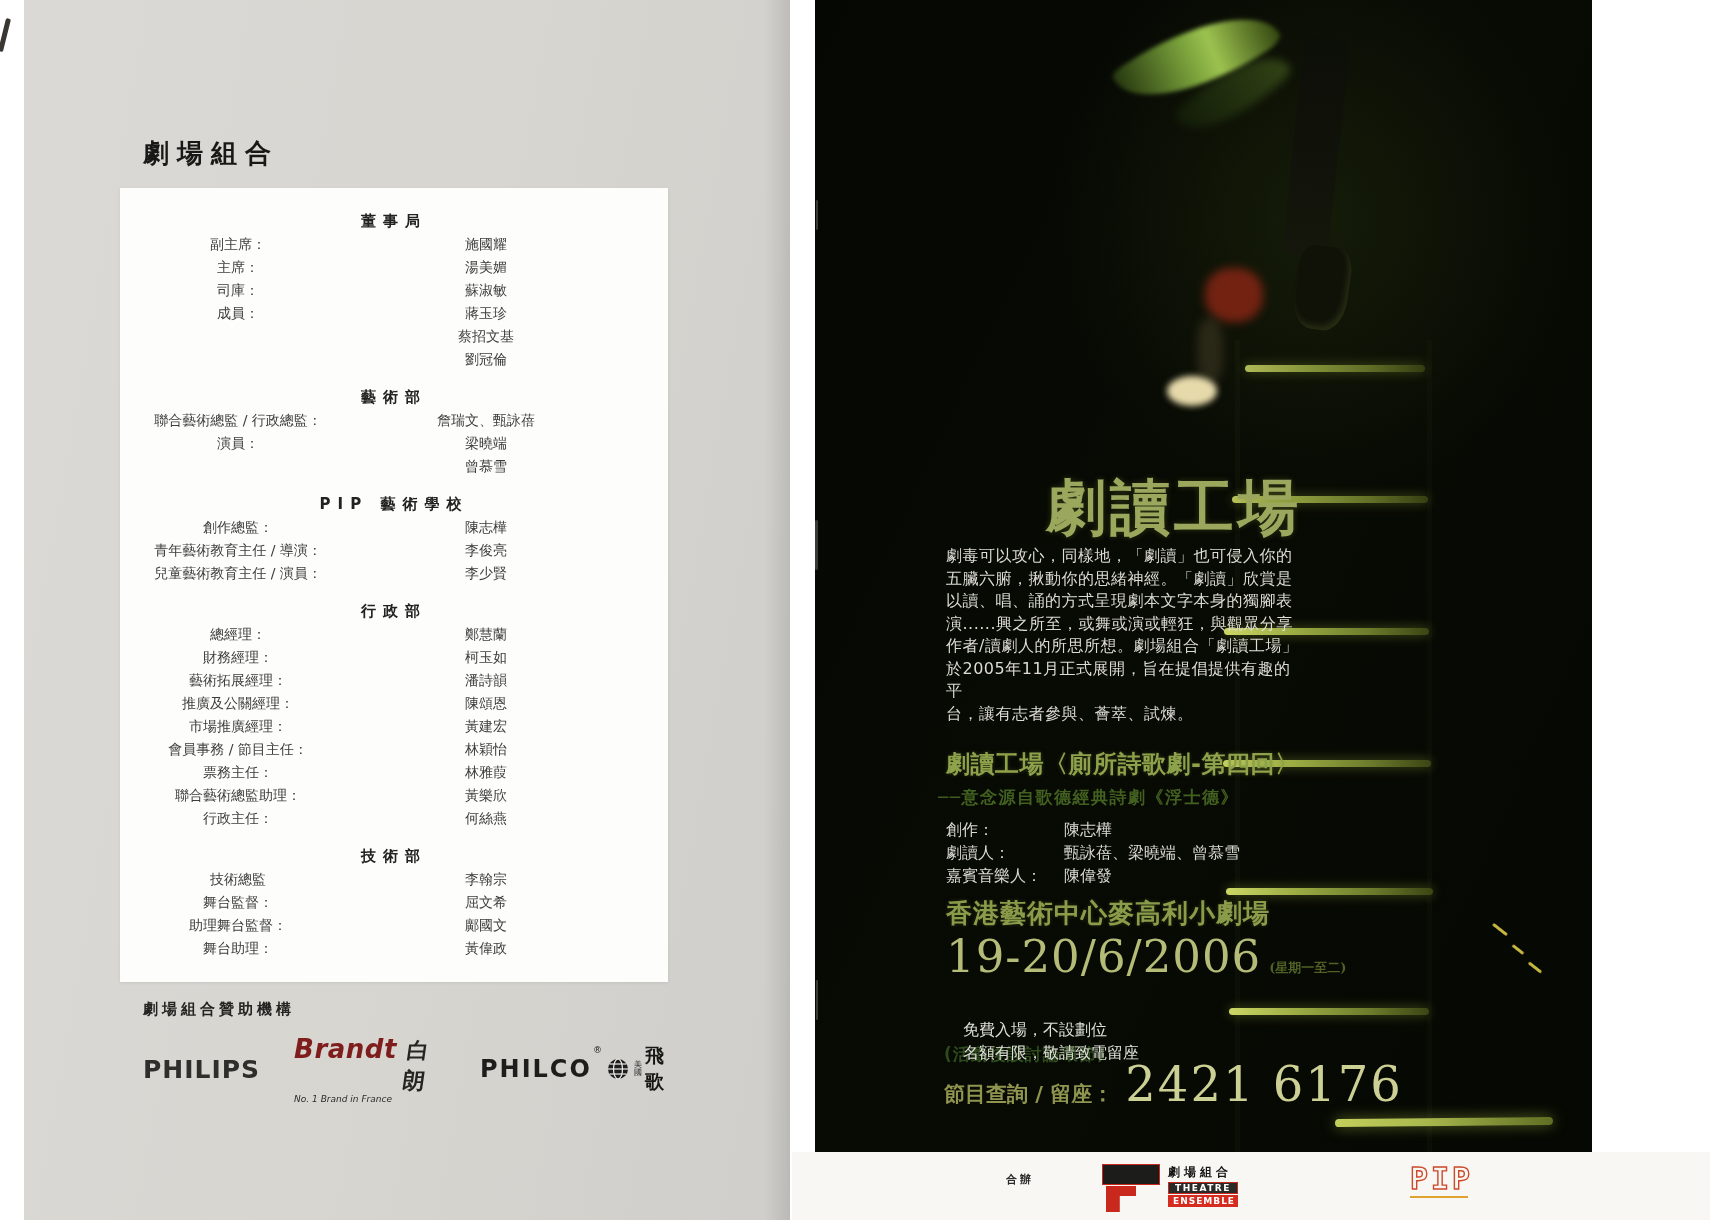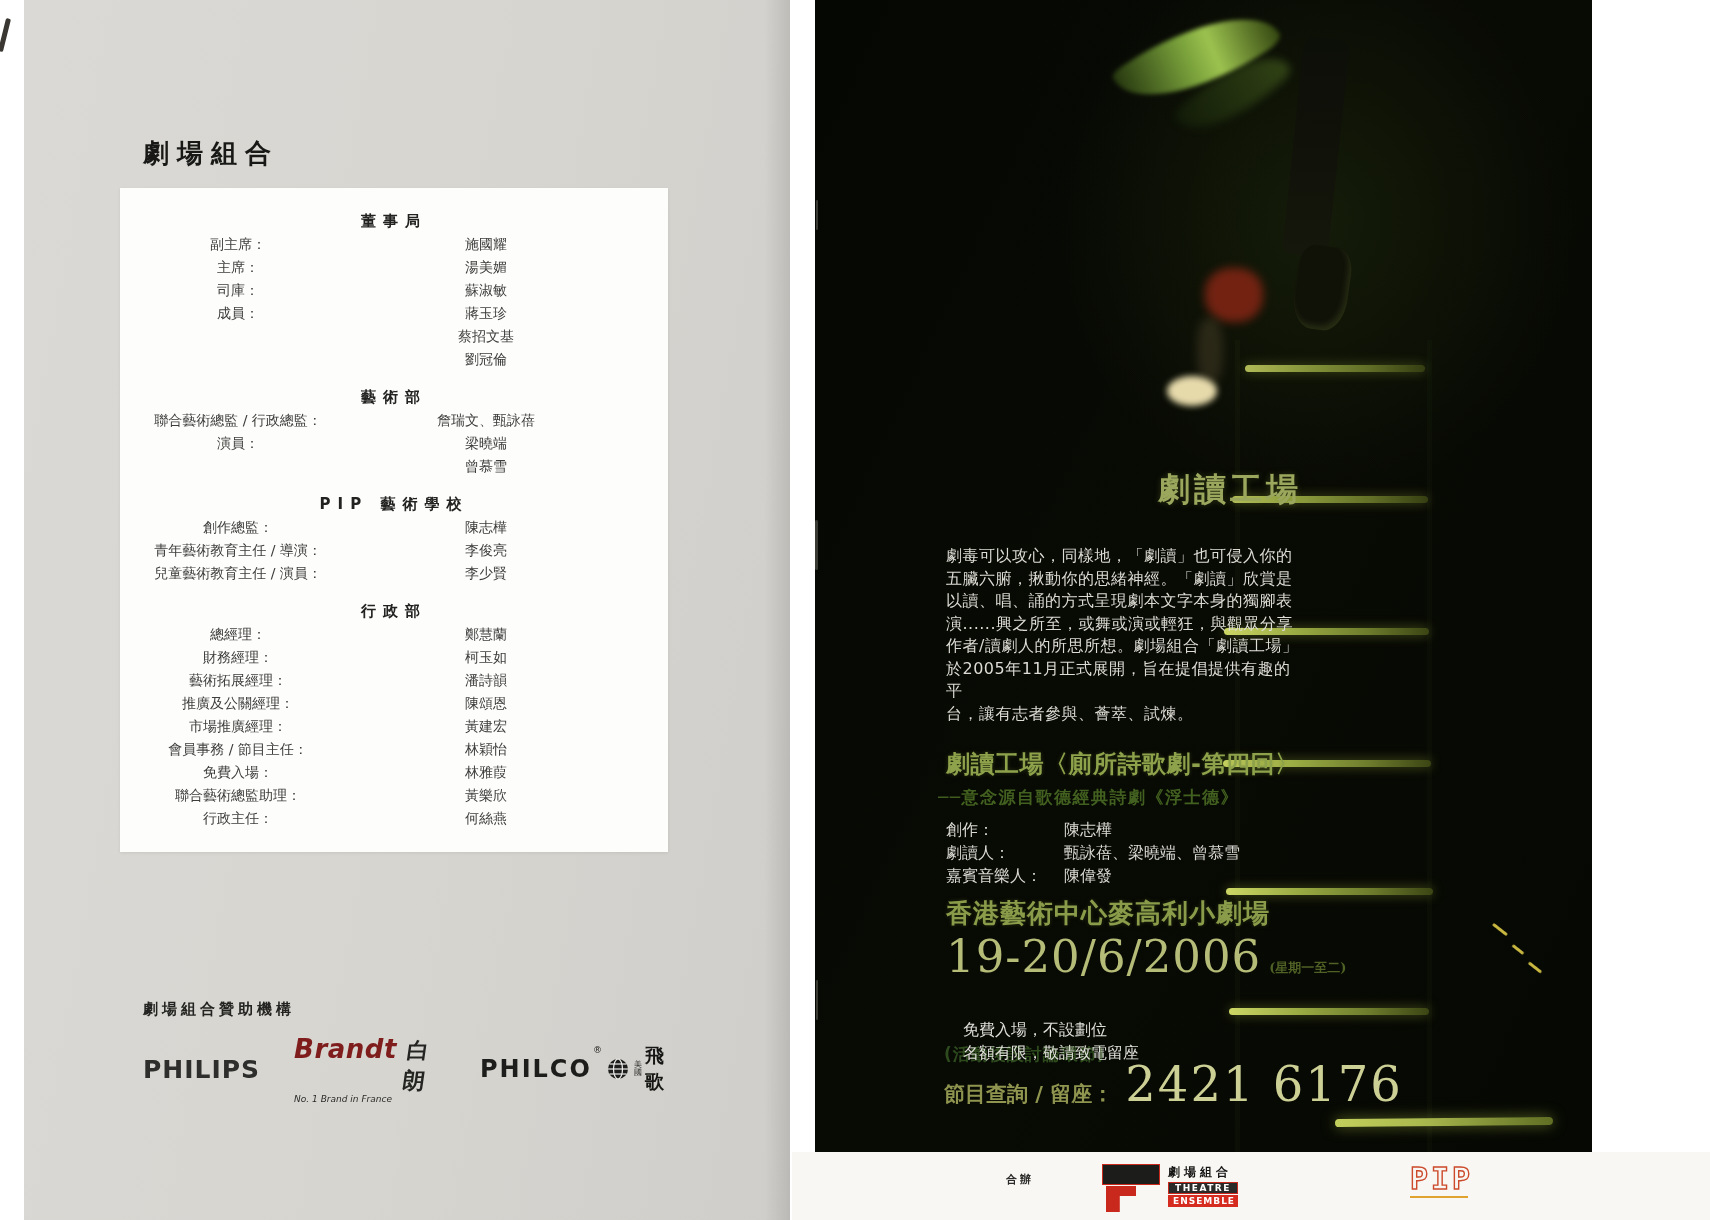--- a/index.html
+++ b/index.html
@@ -68,21 +68,21 @@
     background:linear-gradient(90deg,#ccd765 0%,#9aab43 35%,#6d7c2c 70%,#3b4514 100%);
     box-shadow:0 0 12px rgba(160,180,60,.45);}
   .rungB{height:8px;border-radius:4px;
     background:linear-gradient(90deg,#c3cf5c 0%,#aab94e 40%,#5f6e23 100%);
     box-shadow:0 0 14px rgba(170,190,70,.55);}
   .sparkle{height:3px;border-radius:2px;background:#c7b63f;transform:rotate(38deg);filter:blur(.4px);}
   .speck{background:rgba(235,235,220,.22);border-radius:2px;}
 
   .rpTitle{left:127px;top:468px;width:360px;text-align:right;
     font-family:Liberation Mono, monospace;font-weight:bold;
-    font-size:32px;letter-spacing:4px;color:#9aa75d;text-shadow:0 0 6px rgba(120,140,50,.35);}
+    font-size:60px;letter-spacing:4px;color:#9aa75d;text-shadow:0 0 6px rgba(120,140,50,.35);}
   .intro{left:131px;top:545px;width:356px;font-size:16px;line-height:22.5px;
     color:#dddcd4;letter-spacing:.5px;}
   .evTitle{left:131px;top:748px;font-size:24px;font-weight:bold;letter-spacing:.5px;
     color:#8ea24b;text-shadow:0 0 4px rgba(100,120,40,.4);}
   .evSub{left:123px;top:786px;font-size:17px;font-weight:bold;letter-spacing:1.5px;color:#42601f;}
   .credits{left:131px;top:818px;font-size:16px;line-height:23px;color:#d9d9d1;}
   .credits .crow2{display:flex;}
   .credits .lab2{width:118px;flex:0 0 118px;}
   .venue{left:131px;top:896px;font-family:"DejaVu Serif","Liberation Serif",serif;
     font-weight:bold;font-size:26px;letter-spacing:1px;color:#8a9c4a;text-shadow:0 0 4px rgba(90,110,35,.4);}
@@ -215,33 +215,52 @@
         </div>
       <div class="crow">
           <span class="clab">市場推廣經理：</span>
           <span class="cval">黃建宏</span>
         </div>
       <div class="crow">
           <span class="clab">會員事務 / 節目主任：</span>
           <span class="cval">林穎怡</span>
         </div>
       <div class="crow">
-          <span class="clab">免費入場：</span>
+          <span class="clab">票務主任：</span>
           <span class="cval">林雅葭</span>
         </div>
       <div class="crow">
           <span class="clab">聯合藝術總監助理：</span>
           <span class="cval">黃樂欣</span>
         </div>
       <div class="crow">
           <span class="clab">行政主任：</span>
           <span class="cval">何絲燕</span>
         </div>
     </div>
 
+    <div class="sec">
+      <div class="secHead">技術部</div>
+      <div class="crow">
+          <span class="clab">技術總監</span>
+          <span class="cval">李翰宗</span>
+        </div>
+      <div class="crow">
+          <span class="clab">舞台監督：</span>
+          <span class="cval">屈文希</span>
+        </div>
+      <div class="crow">
+          <span class="clab">助理舞台監督：</span>
+          <span class="cval">鄺國文</span>
+        </div>
+      <div class="crow">
+          <span class="clab">舞台助理：</span>
+          <span class="cval">黃偉政</span>
+        </div>
+    </div>
   </div>
 
   <div id="sponsorHead" class="abs">劇場組合贊助機構</div>
 
   <div id="sponsorRow" class="abs">
     <div class="philips">PHILIPS</div>
     <div class="brandtWrap">
       <div class="brandtLine">
         <span class="brandt">Brandt</span>
         <span class="brandtCn">白朗</span>

